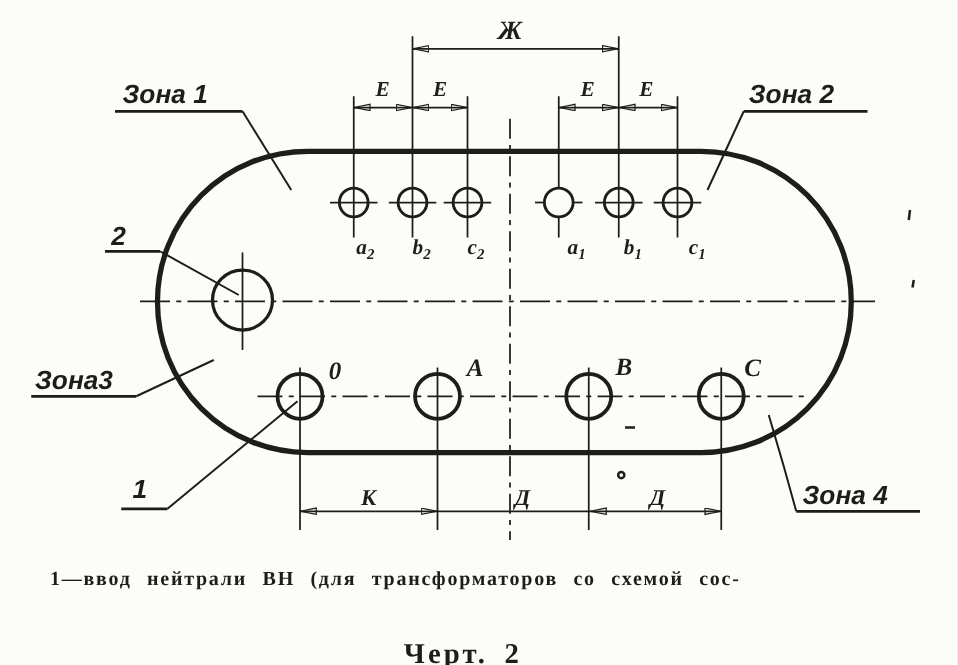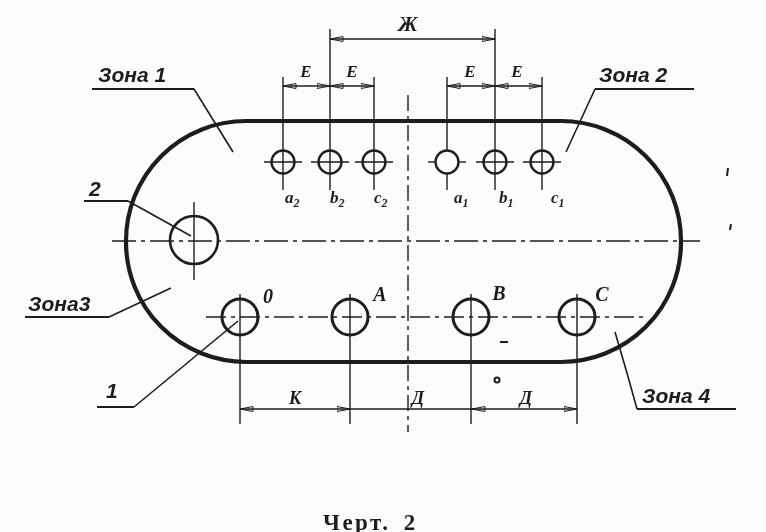--- a/index.html
+++ b/index.html
@@ -172,14 +172,15 @@
     </g>
 
     <g>
       <line class="speck" x1="728" y1="168" x2="727" y2="176"></line>
       <line class="speck" x1="731" y1="224" x2="730" y2="230"></line>
       <circle class="speck" cx="497" cy="380" r="2.5" stroke-width="1.5"></circle>
       <line class="speck" x1="500" y1="342" x2="508" y2="342"></line>
     </g>
   </svg>
 
+  <div class="cap" style="left:40px; top:455px;">1—ввод нейтрали ВН (для трансформаторов со схемой сос-</div>
   <div class="figno" style="left:291px; top:510px;margin-left:32px;">Черт. 2</div>
 </div>
 
 </body></html>

